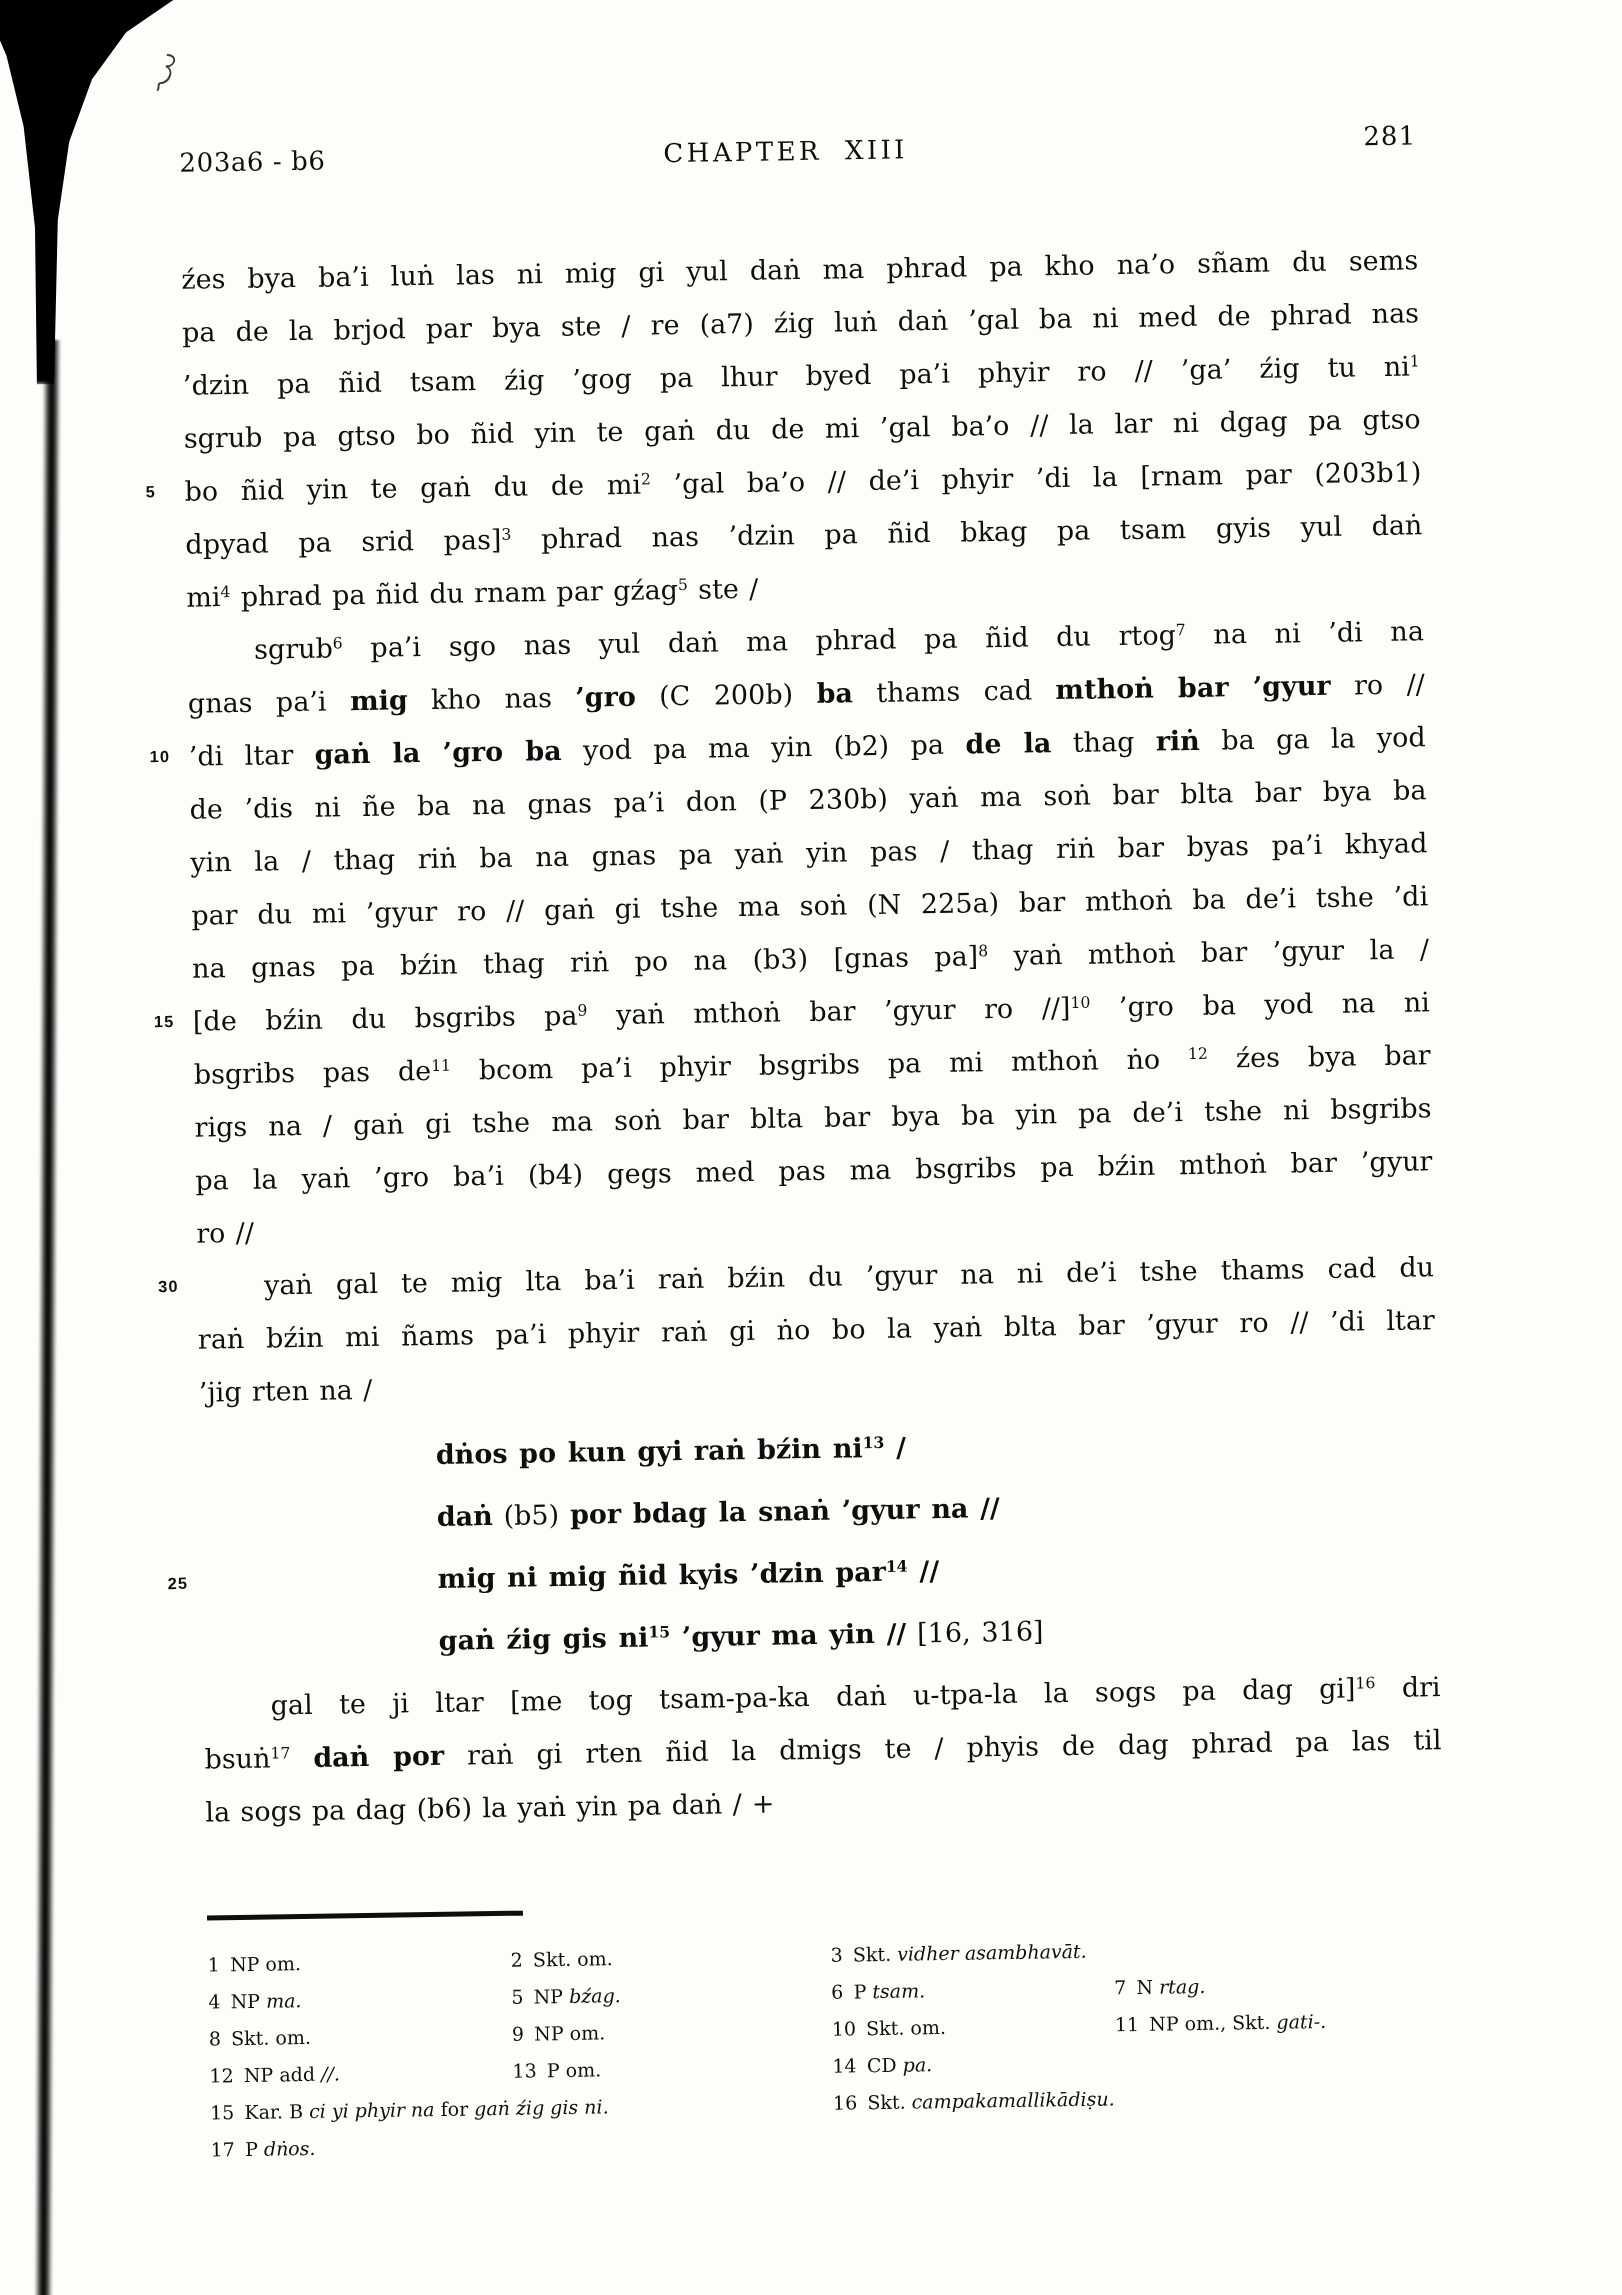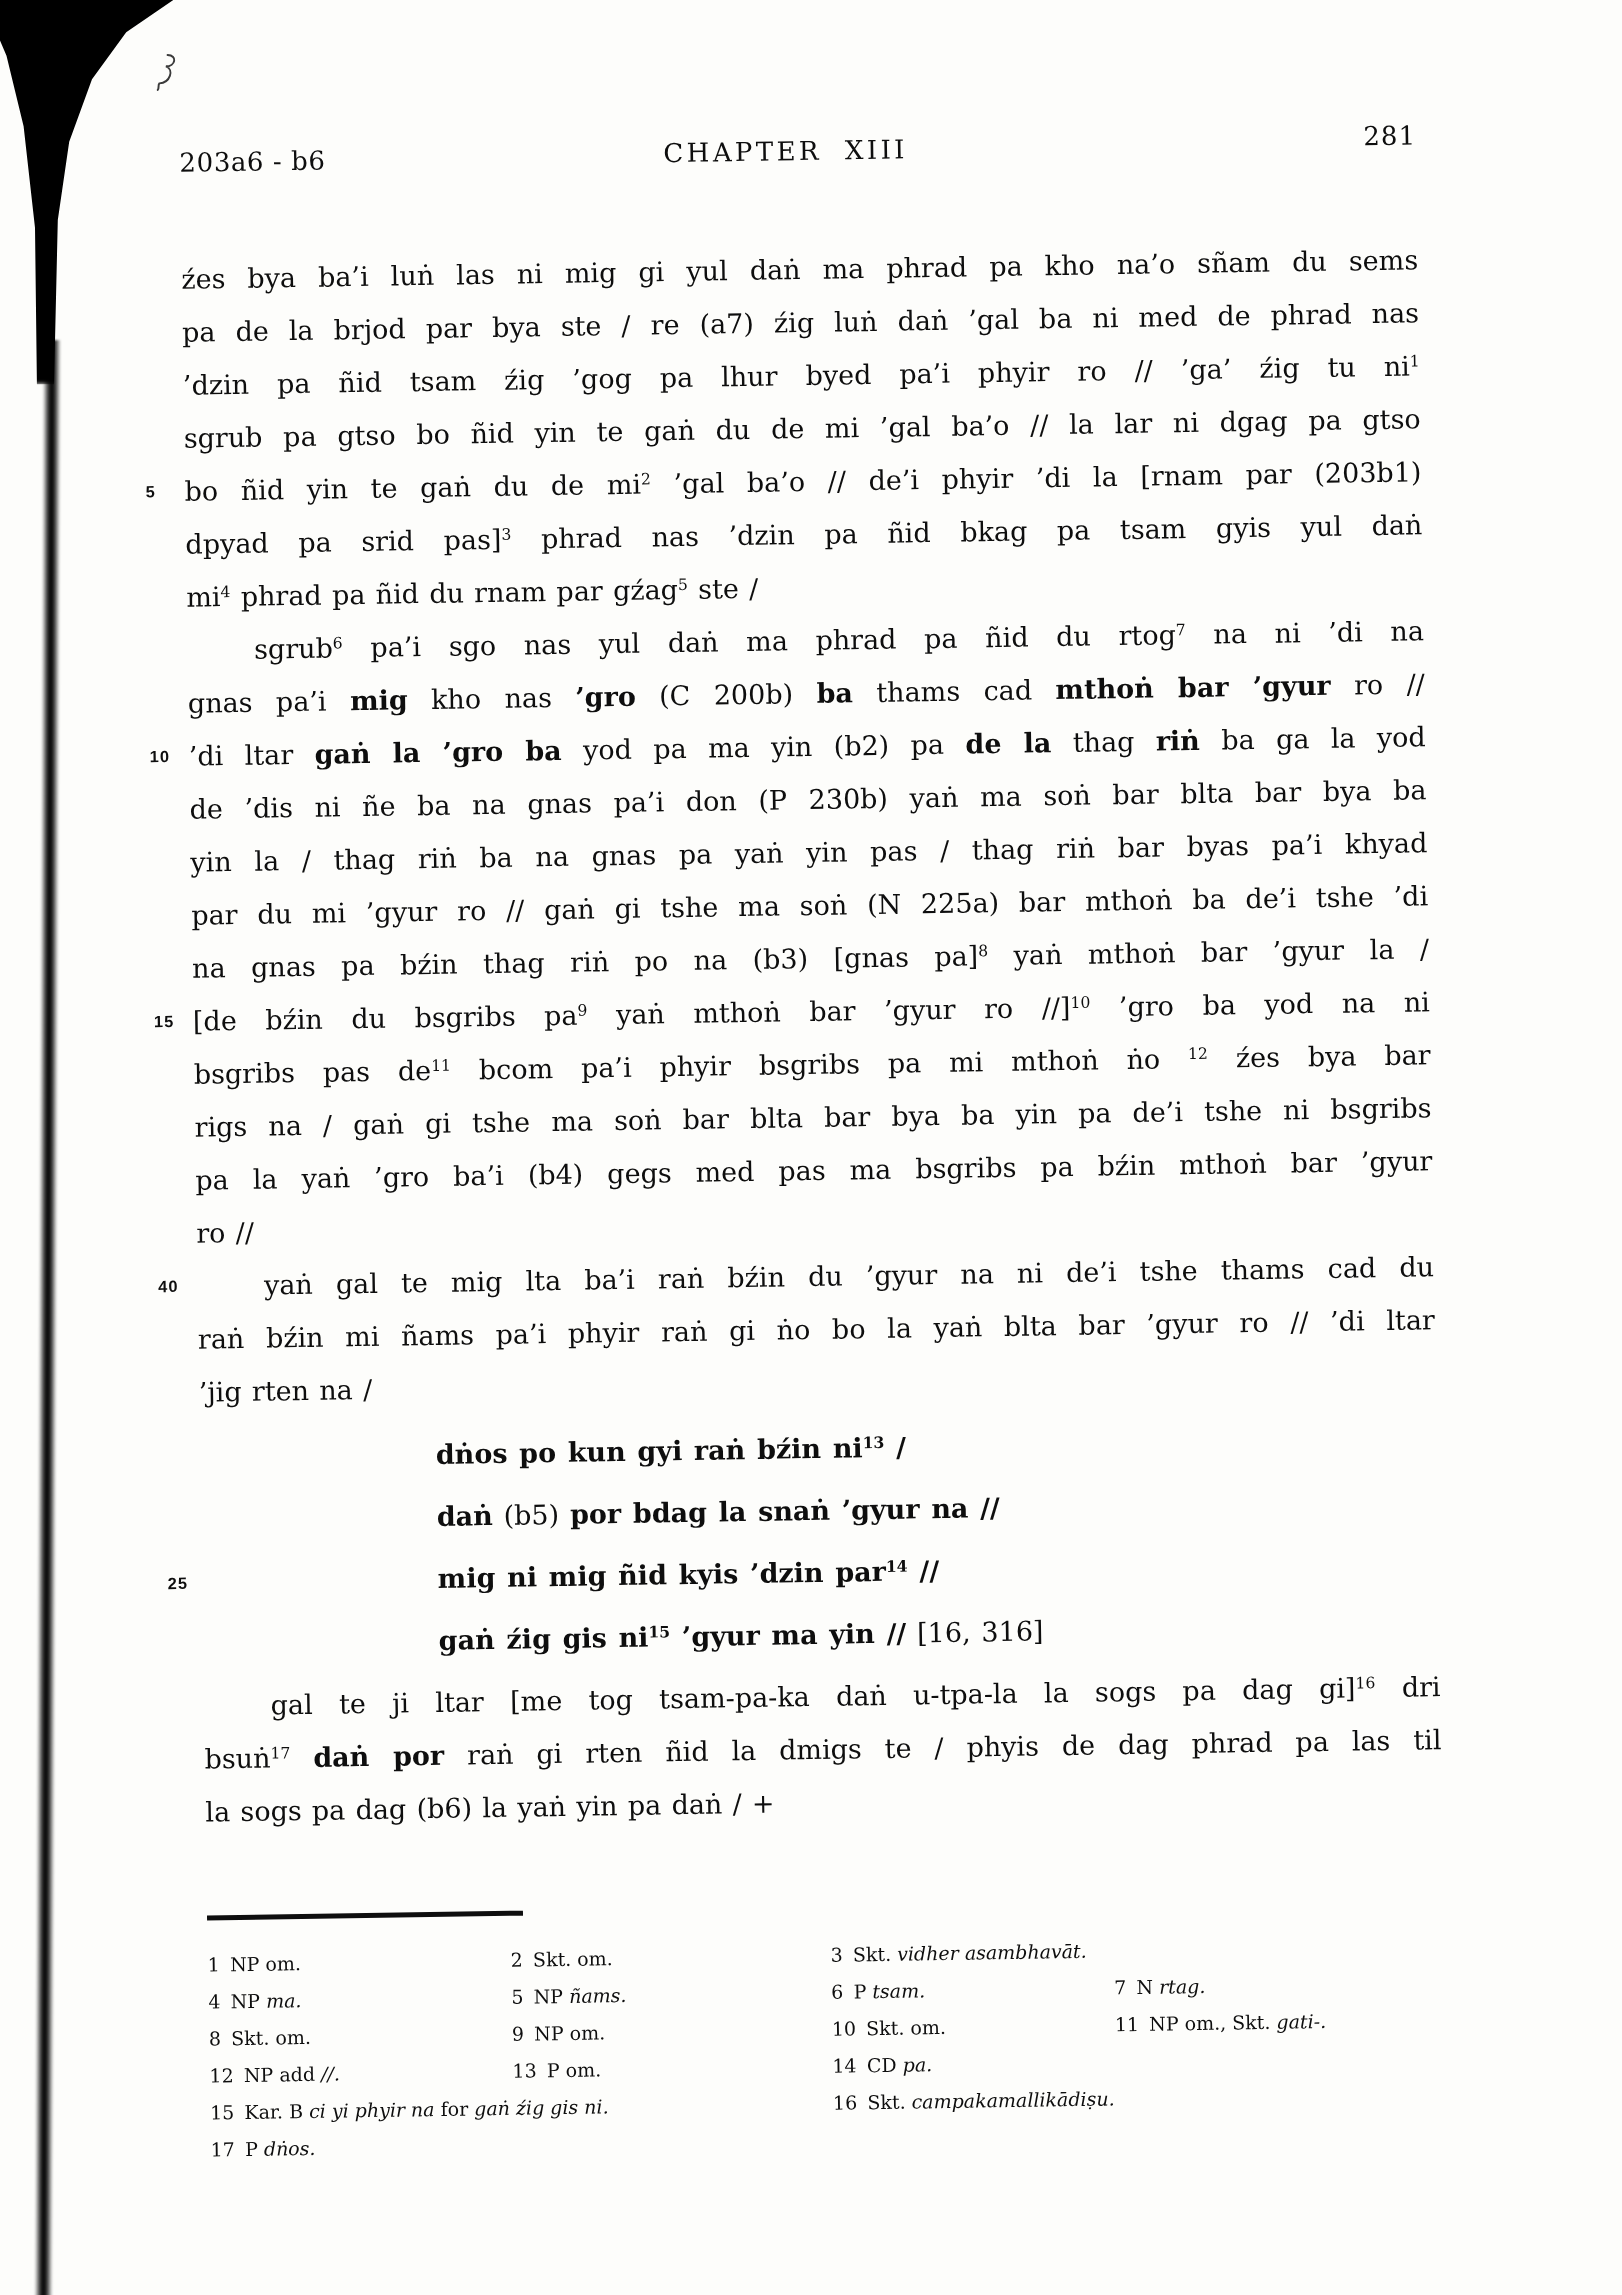--- a/index.html
+++ b/index.html
@@ -97,21 +97,21 @@
         <div class="line j"><span class="margin-num">10</span><span class="">’di ltar </span><span class="b ">gaṅ la ’gro ba</span><span class=""> yod pa ma yin (b2) pa </span><span class="b ">de la</span><span class=""> thag </span><span class="b ">riṅ</span><span class=""> ba ga la yod</span></div>
         <div class="line j"><span class="">de ’dis ni ñe ba na gnas pa’i don (P 230b) yaṅ ma soṅ bar blta bar bya ba</span></div>
         <div class="line j"><span class="">yin la / thag riṅ ba na gnas pa yaṅ yin pas / thag riṅ bar byas pa’i khyad</span></div>
         <div class="line j"><span class="">par du mi ’gyur ro // gaṅ gi tshe ma soṅ (N 225a) bar mthoṅ ba de’i tshe ’di</span></div>
         <div class="line j"><span class="">na gnas pa bźin thag riṅ po na (b3) [gnas pa]</span><sup class="">8</sup><span class=""> yaṅ mthoṅ bar ’gyur la /</span></div>
         <div class="line j"><span class="margin-num">15</span><span class="">[de bźin du bsgribs pa</span><sup class="">9</sup><span class=""> yaṅ mthoṅ bar ’gyur ro //]</span><sup class="">10</sup><span class=""> ’gro ba yod na ni</span></div>
         <div class="line j"><span class="">bsgribs pas de</span><sup class="">11</sup><span class=""> bcom pa’i phyir bsgribs pa mi mthoṅ ṅo </span><sup class="">12</sup><span class=""> źes bya bar</span></div>
         <div class="line j"><span class="">rigs na / gaṅ gi tshe ma soṅ bar blta bar bya ba yin pa de’i tshe ni bsgribs</span></div>
         <div class="line j"><span class="">pa la yaṅ ’gro ba’i (b4) gegs med pas ma bsgribs pa bźin mthoṅ bar ’gyur</span></div>
         <div class="line"><span class="">ro //</span></div>
-        <div class="line j ind"><span class="margin-num">40</span><span class="">yaṅ gal te mig lta ba’i raṅ bźin du ’gyur na ni de’i tshe thams cad du</span></div>
+        <div class="line j ind"><span class="margin-num">30</span><span class="">yaṅ gal te mig lta ba’i raṅ bźin du ’gyur na ni de’i tshe thams cad du</span></div>
         <div class="line j"><span class="">raṅ bźin mi ñams pa’i phyir raṅ gi ṅo bo la yaṅ blta bar ’gyur ro // ’di ltar</span></div>
         <div class="line"><span class="">’jig rten na /</span></div>
       </div>
 
     <div class="verse" id="verse-lines">
         <div class="verse-line"><span class="b ">dṅos po kun gyi raṅ bźin ni</span><sup class="b ">13</sup><span class="b "> /</span></div>
         <div class="verse-line"><span class="b ">daṅ</span><span class=""> (b5) </span><span class="b ">por bdag la snaṅ ’gyur na //</span></div>
         <div class="verse-line"><span class="margin-num">25</span><span class="b ">mig ni mig ñid kyis ’dzin par</span><sup class="b ">14</sup><span class="b "> //</span></div>
         <div class="verse-line"><span class="b ">gaṅ źig gis ni</span><sup class="b ">15</sup><span class="b "> ’gyur ma yin //</span><span class=""> [16, 316]</span></div>
       </div>
@@ -125,21 +125,21 @@
     <div class="fn-rule"></div>
 
     <div class="footnotes" id="footnote-rows">
         <div class="fn-row">
           <span class="fn-item col0"><span class="fn-num">1</span><span class="">NP om.</span></span>
           <span class="fn-item col1"><span class="fn-num">2</span><span class="">Skt. om.</span></span>
           <span class="fn-item col2"><span class="fn-num">3</span><span class="">Skt. </span><span class="i">vidher asambhavāt.</span></span>
         </div>
         <div class="fn-row">
           <span class="fn-item col0"><span class="fn-num">4</span><span class="">NP </span><span class="i">ma.</span></span>
-          <span class="fn-item col1"><span class="fn-num">5</span><span class="">NP </span><span class="i">ñams.</span></span>
+          <span class="fn-item col1"><span class="fn-num">5</span><span class="">NP </span><span class="i">bźag.</span></span>
           <span class="fn-item col2"><span class="fn-num">6</span><span class="">P </span><span class="i">tsam.</span></span>
           <span class="fn-item col3"><span class="fn-num">7</span><span class="">N </span><span class="i">rtag.</span></span>
         </div>
         <div class="fn-row">
           <span class="fn-item col0"><span class="fn-num">8</span><span class="">Skt. om.</span></span>
           <span class="fn-item col1"><span class="fn-num">9</span><span class="">NP om.</span></span>
           <span class="fn-item col2"><span class="fn-num">10</span><span class="">Skt. om.</span></span>
           <span class="fn-item col3"><span class="fn-num">11</span><span class="">NP om., Skt. </span><span class="i">gati-.</span></span>
         </div>
         <div class="fn-row">

